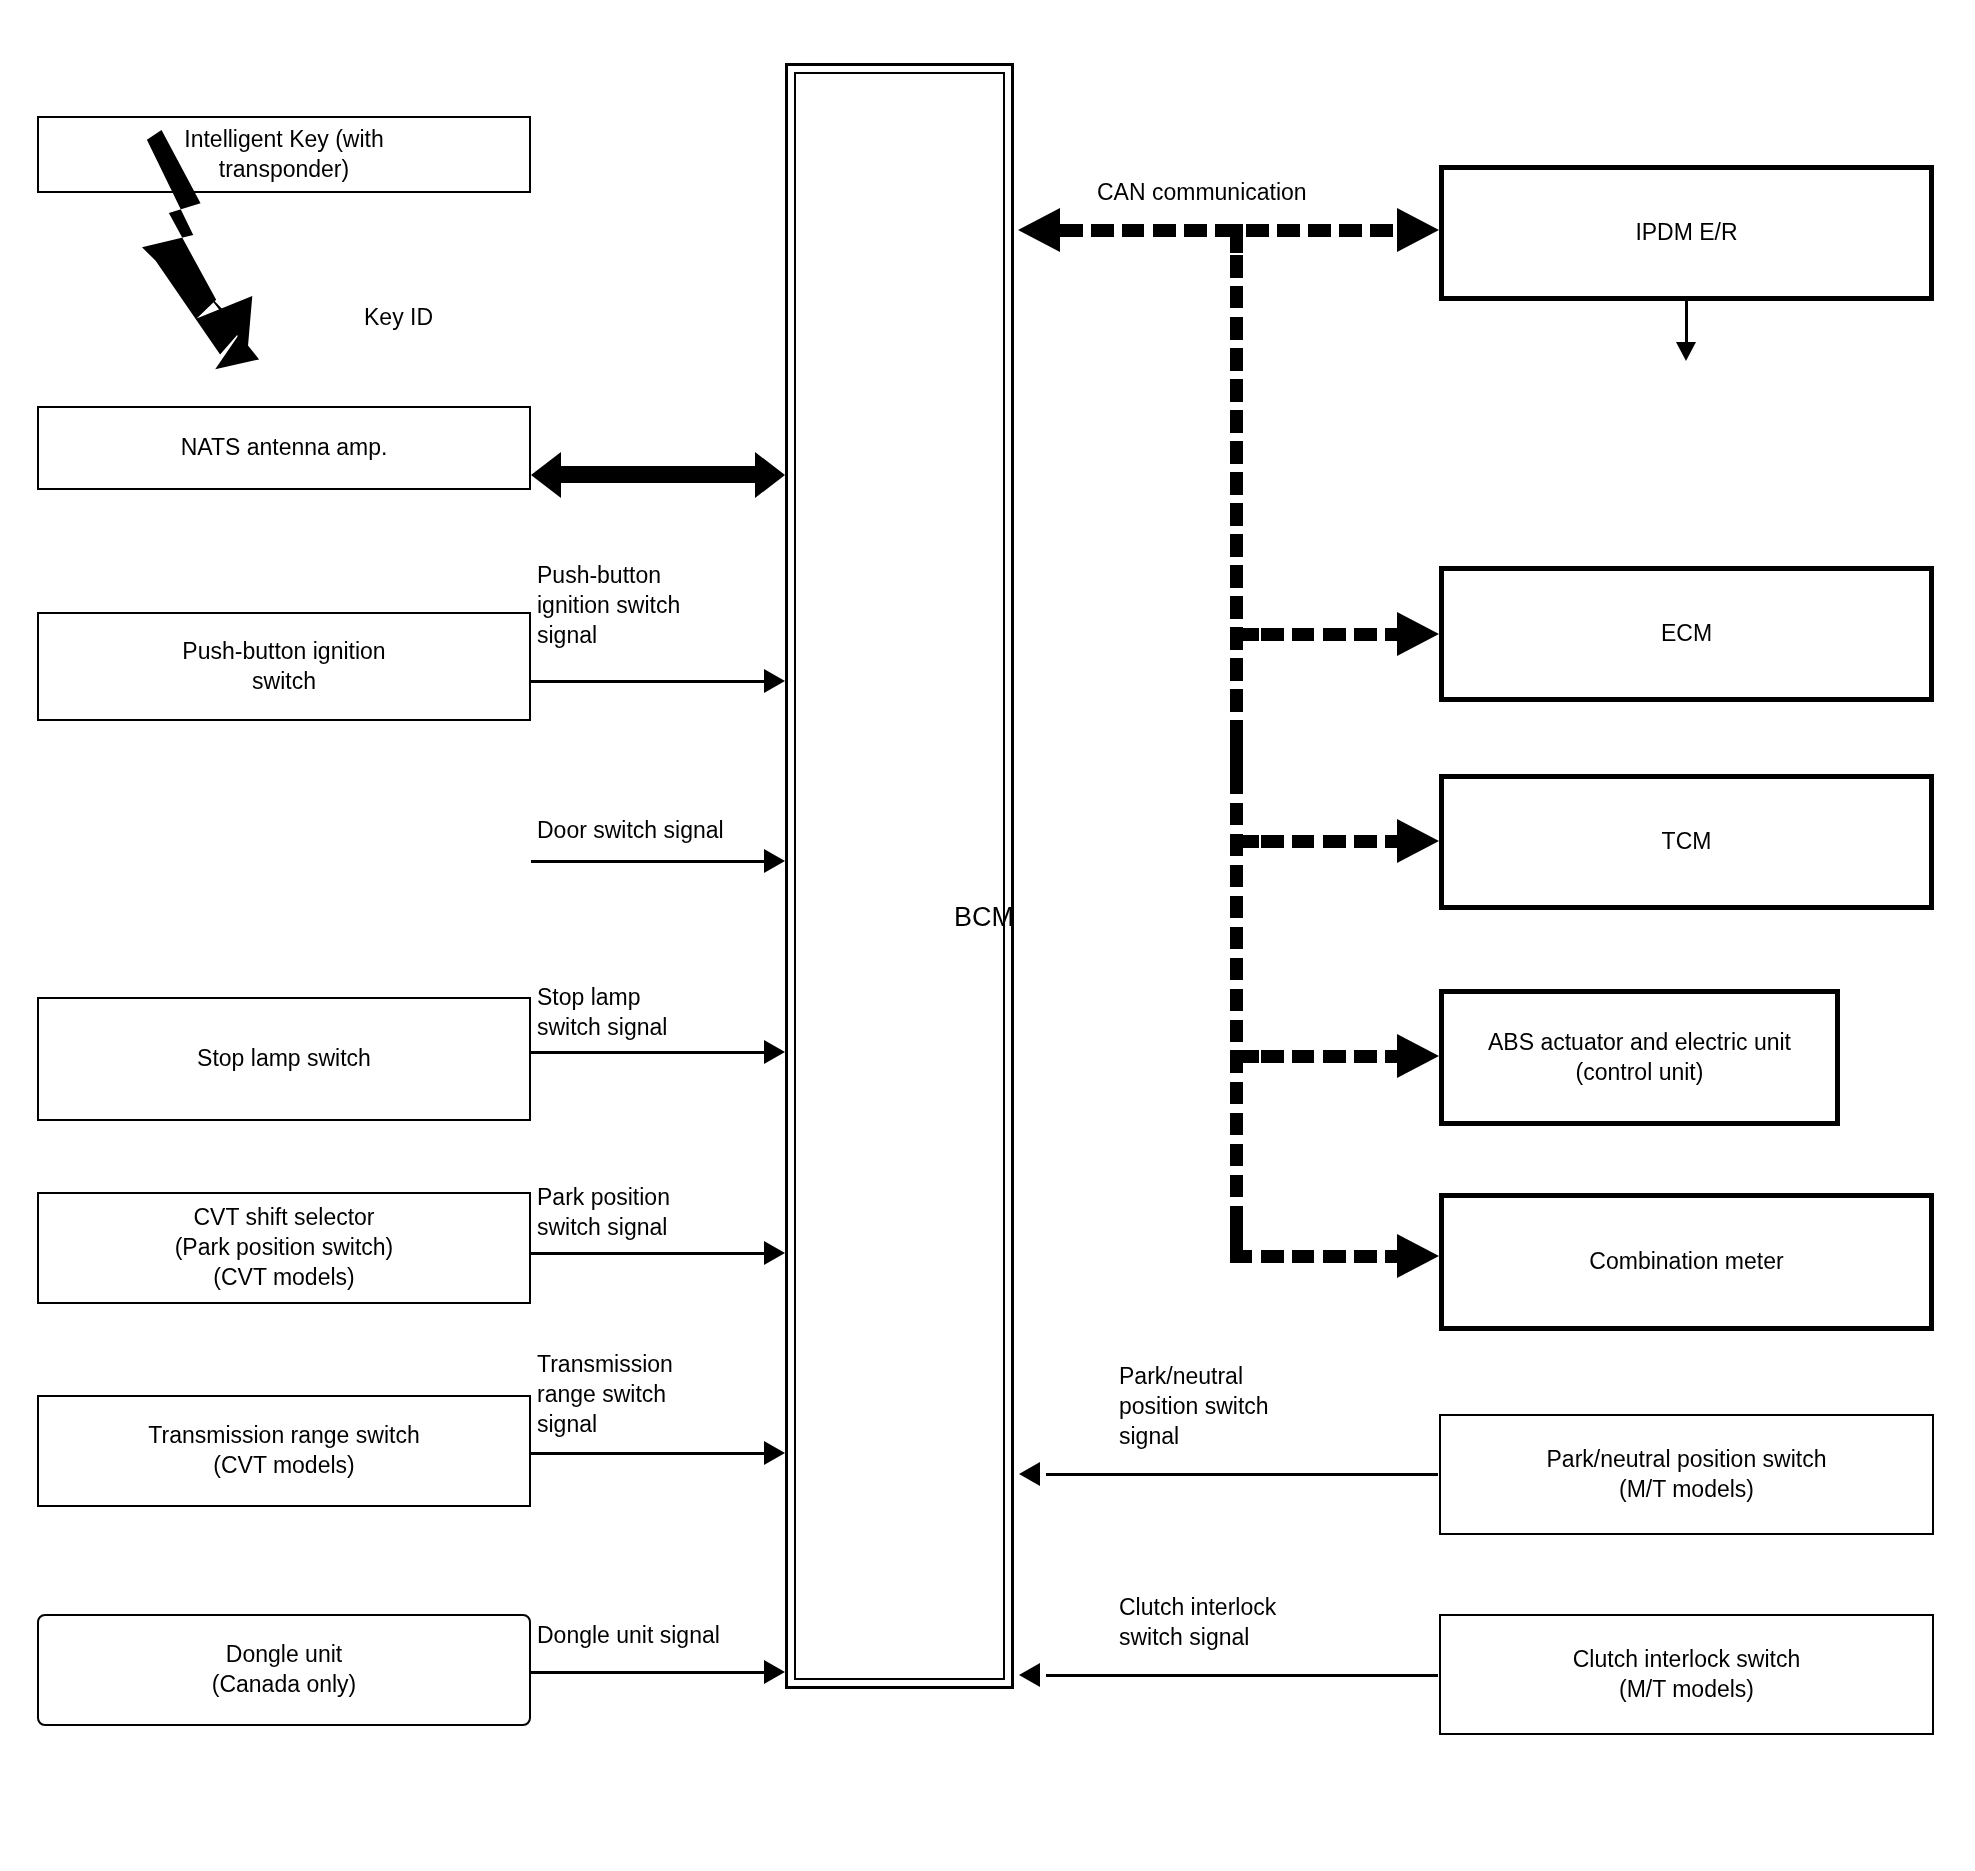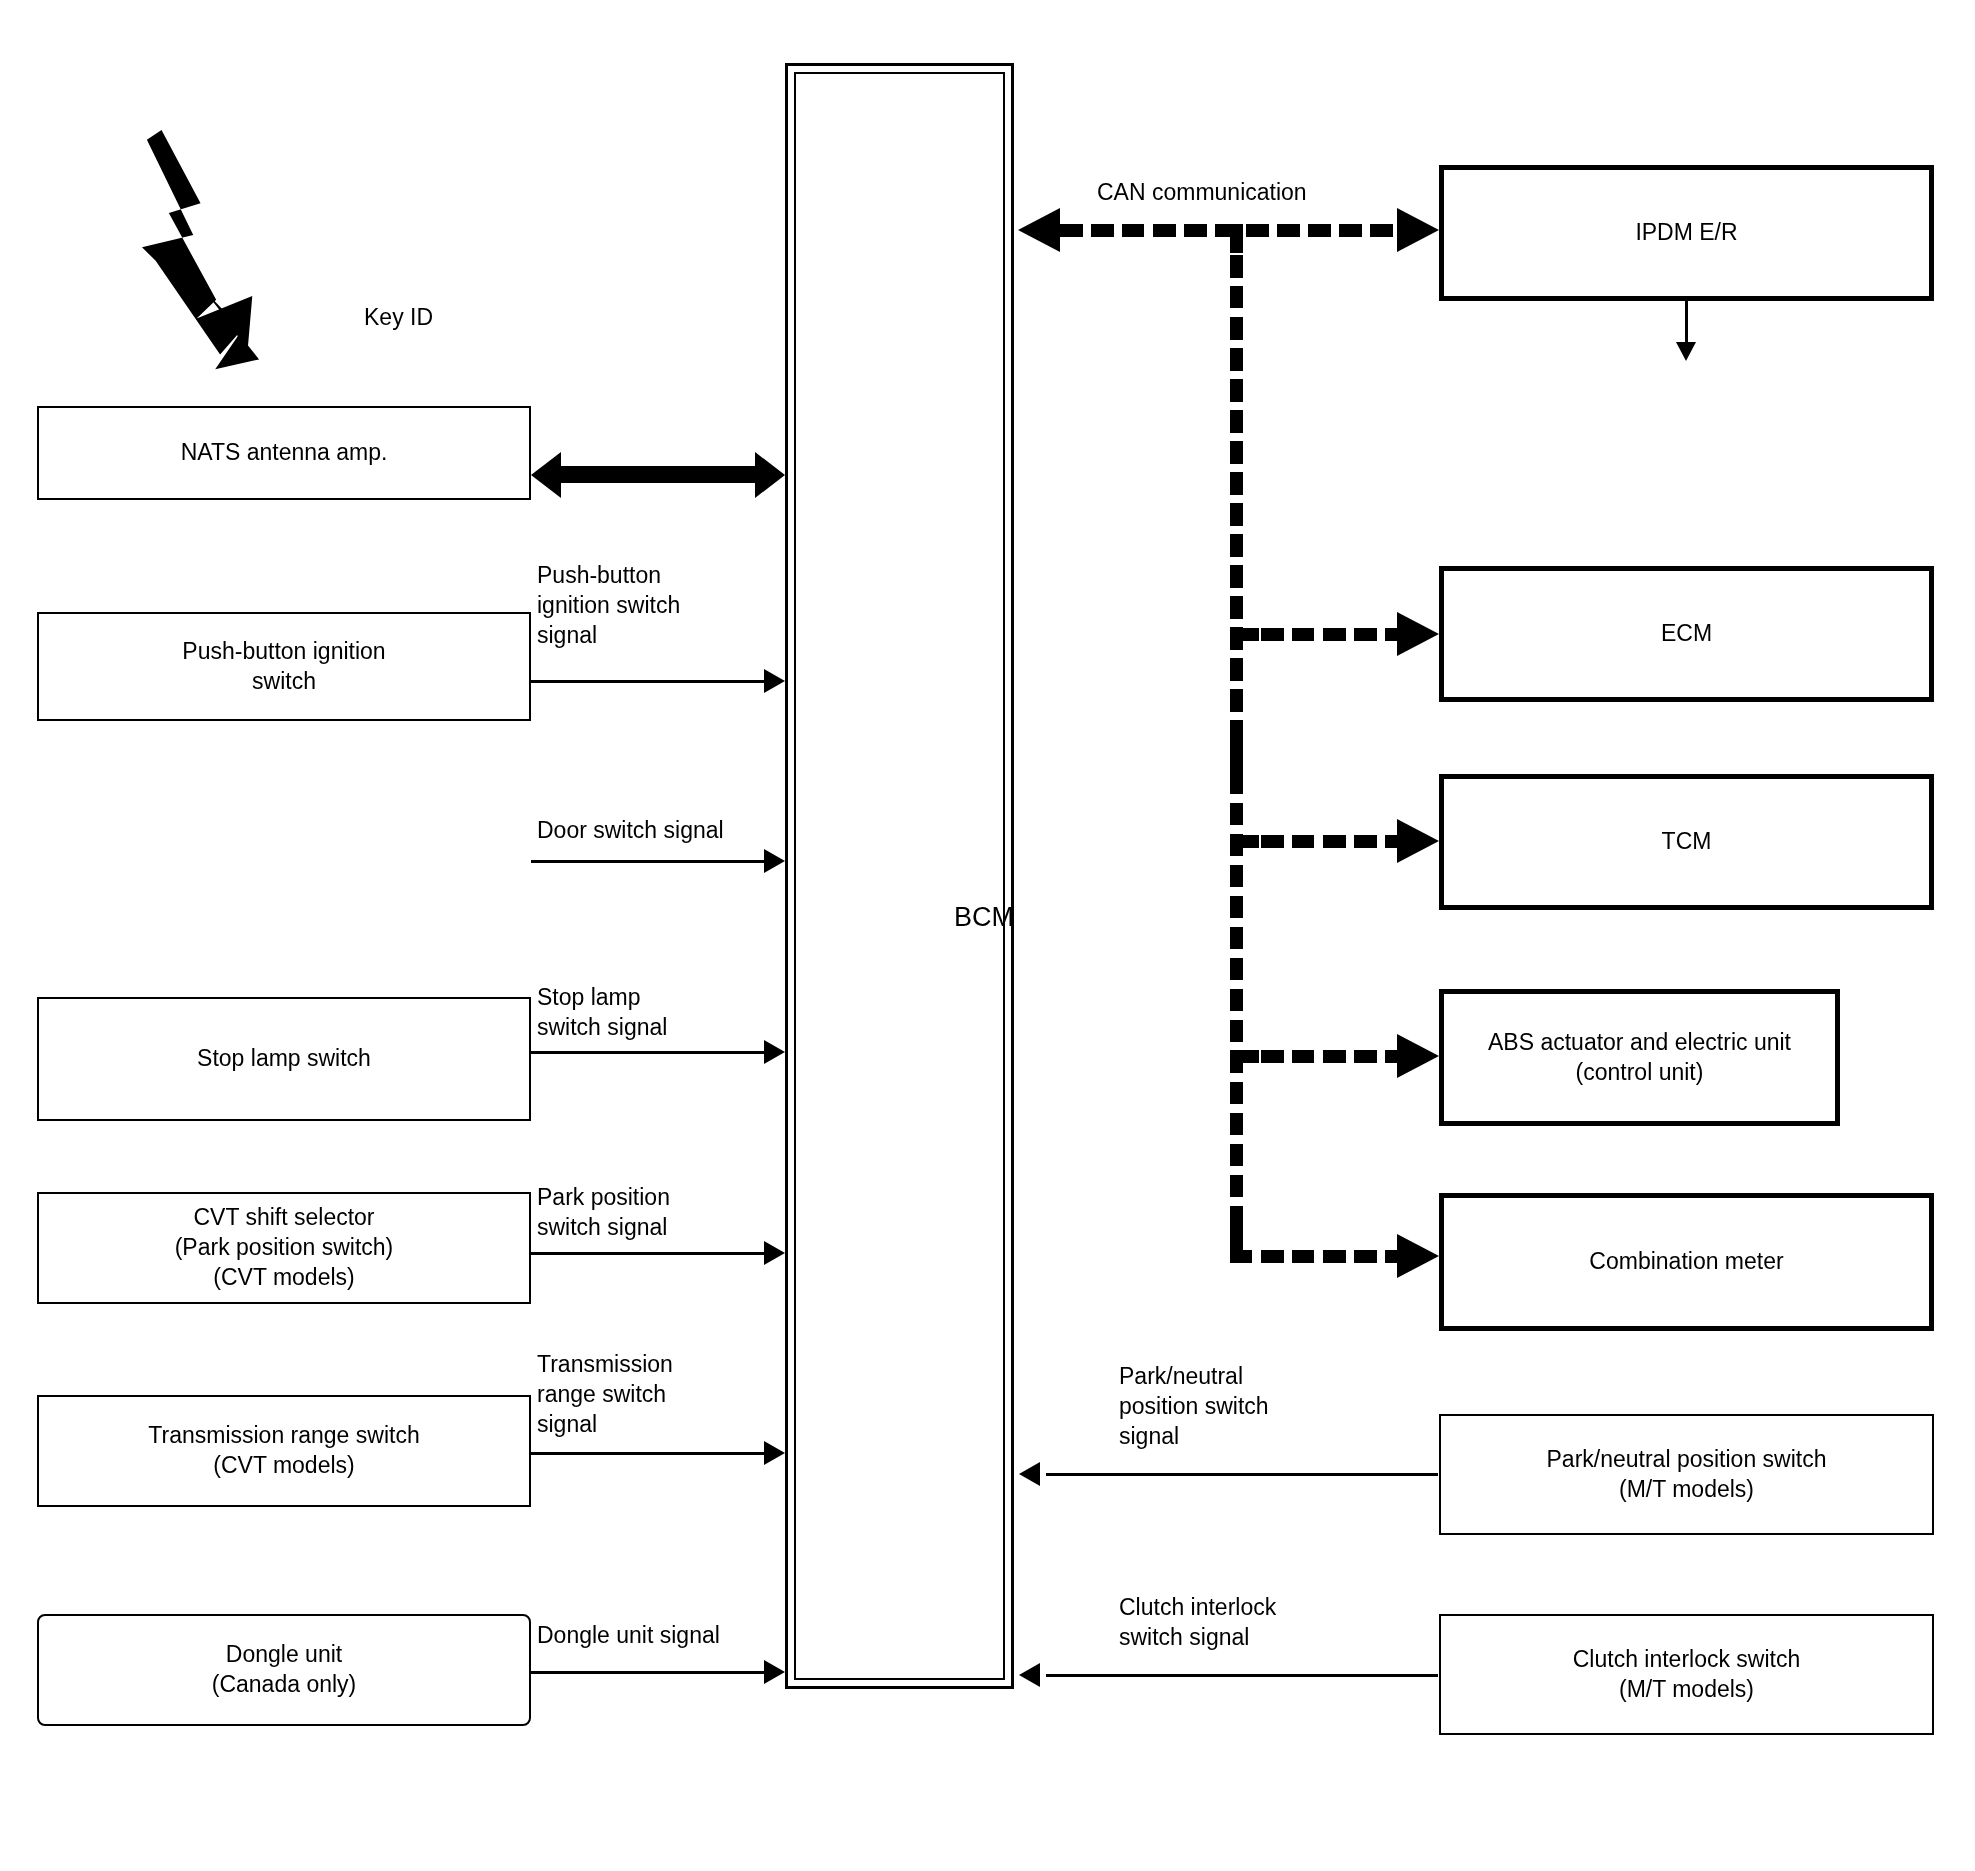--- a/index.html
+++ b/index.html
@@ -50,22 +50,24 @@
         border-top:22.5px solid transparent;border-bottom:22.5px solid transparent;}
   .can-joint{position:absolute;background:#000;}
 
   .bolt{position:absolute;}
 </style>
 </head>
 <body>
 
 <div id="stage">
 
+  <div class="box" style="left: 37px; top: 116px; width: 494px; height: 77px; white-space: pre-line;">Intelligent Key (with
+transponder)</div>
 
-  <div class="box" style="left:37px;top:406px;width:494px;height:94px;">NATS antenna amp.</div>
+  <div class="box" style="left:37px;top:406px;width:494px;height:84px;">NATS antenna amp.</div>
 
   <div class="box" style="left: 37px; top: 612px; width: 494px; height: 109px; white-space: pre-line;">Push-button ignition
 switch</div>
 
 
   <div class="box" style="left:37px;top:997px;width:494px;height:124px;">Stop lamp switch</div>
 
   <div class="box" style="left: 37px; top: 1192px; width: 494px; height: 112px; white-space: pre-line;">CVT shift selector
 (Park position switch)
 (CVT models)</div>

